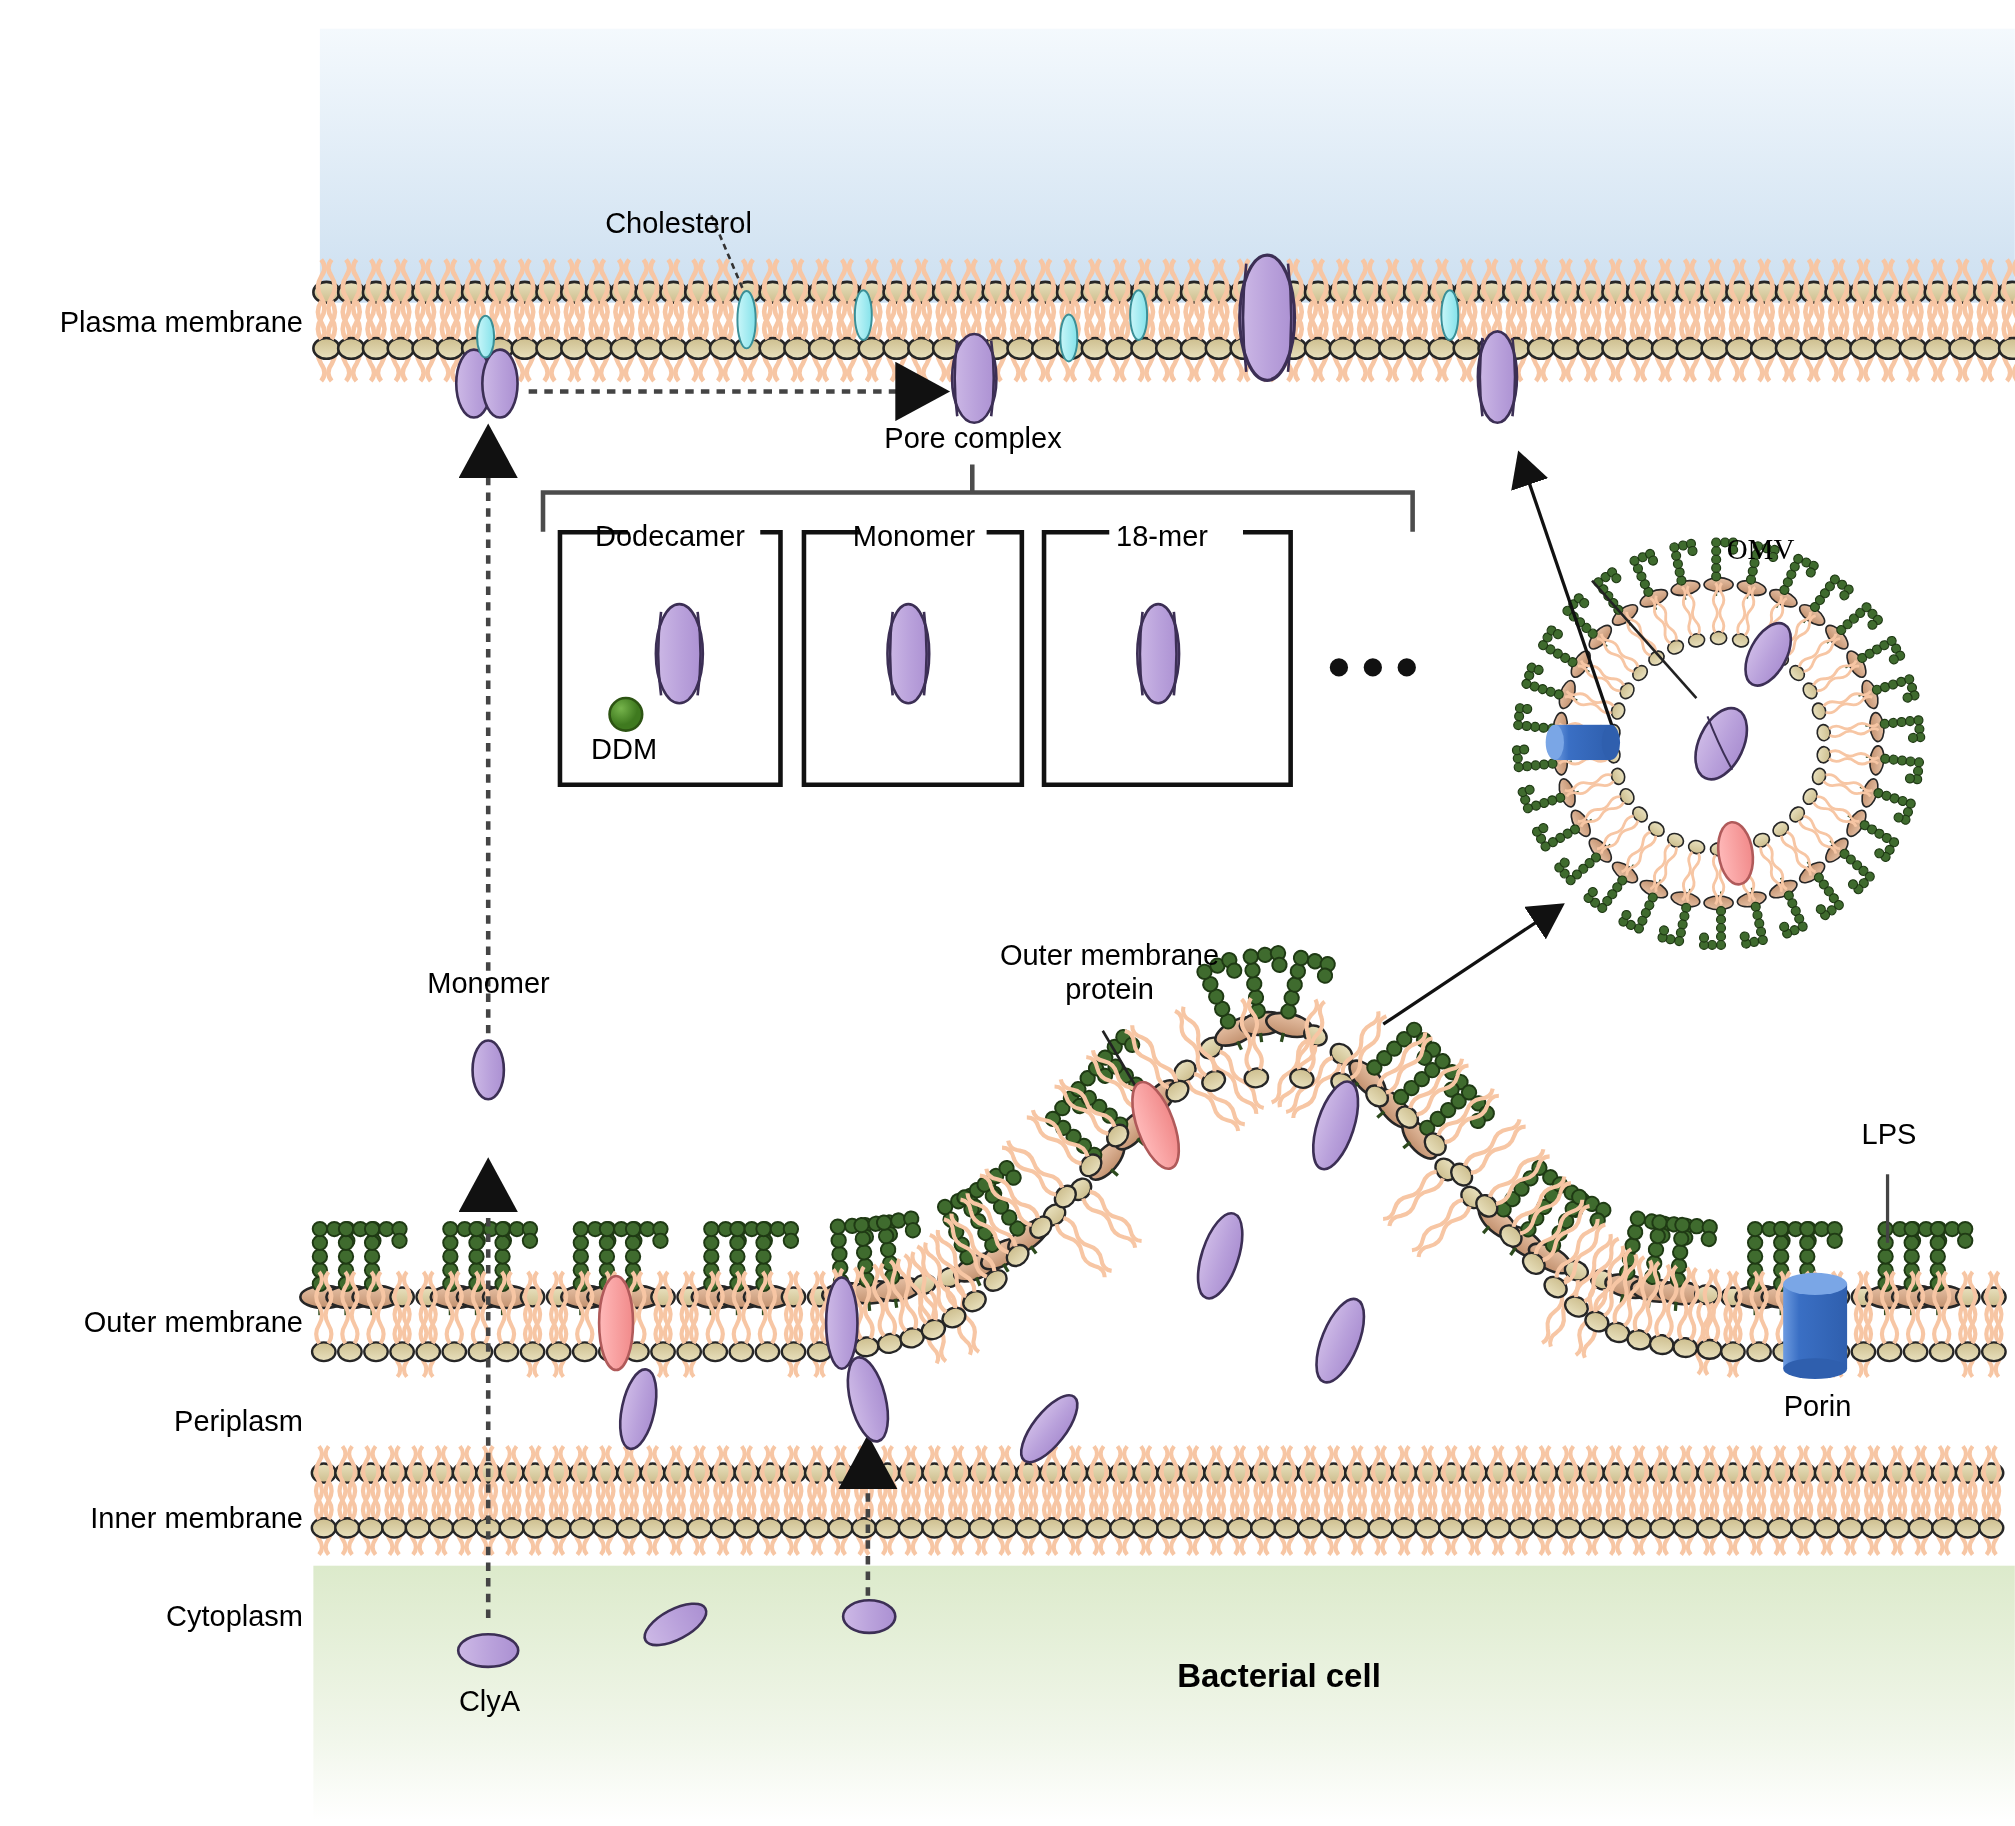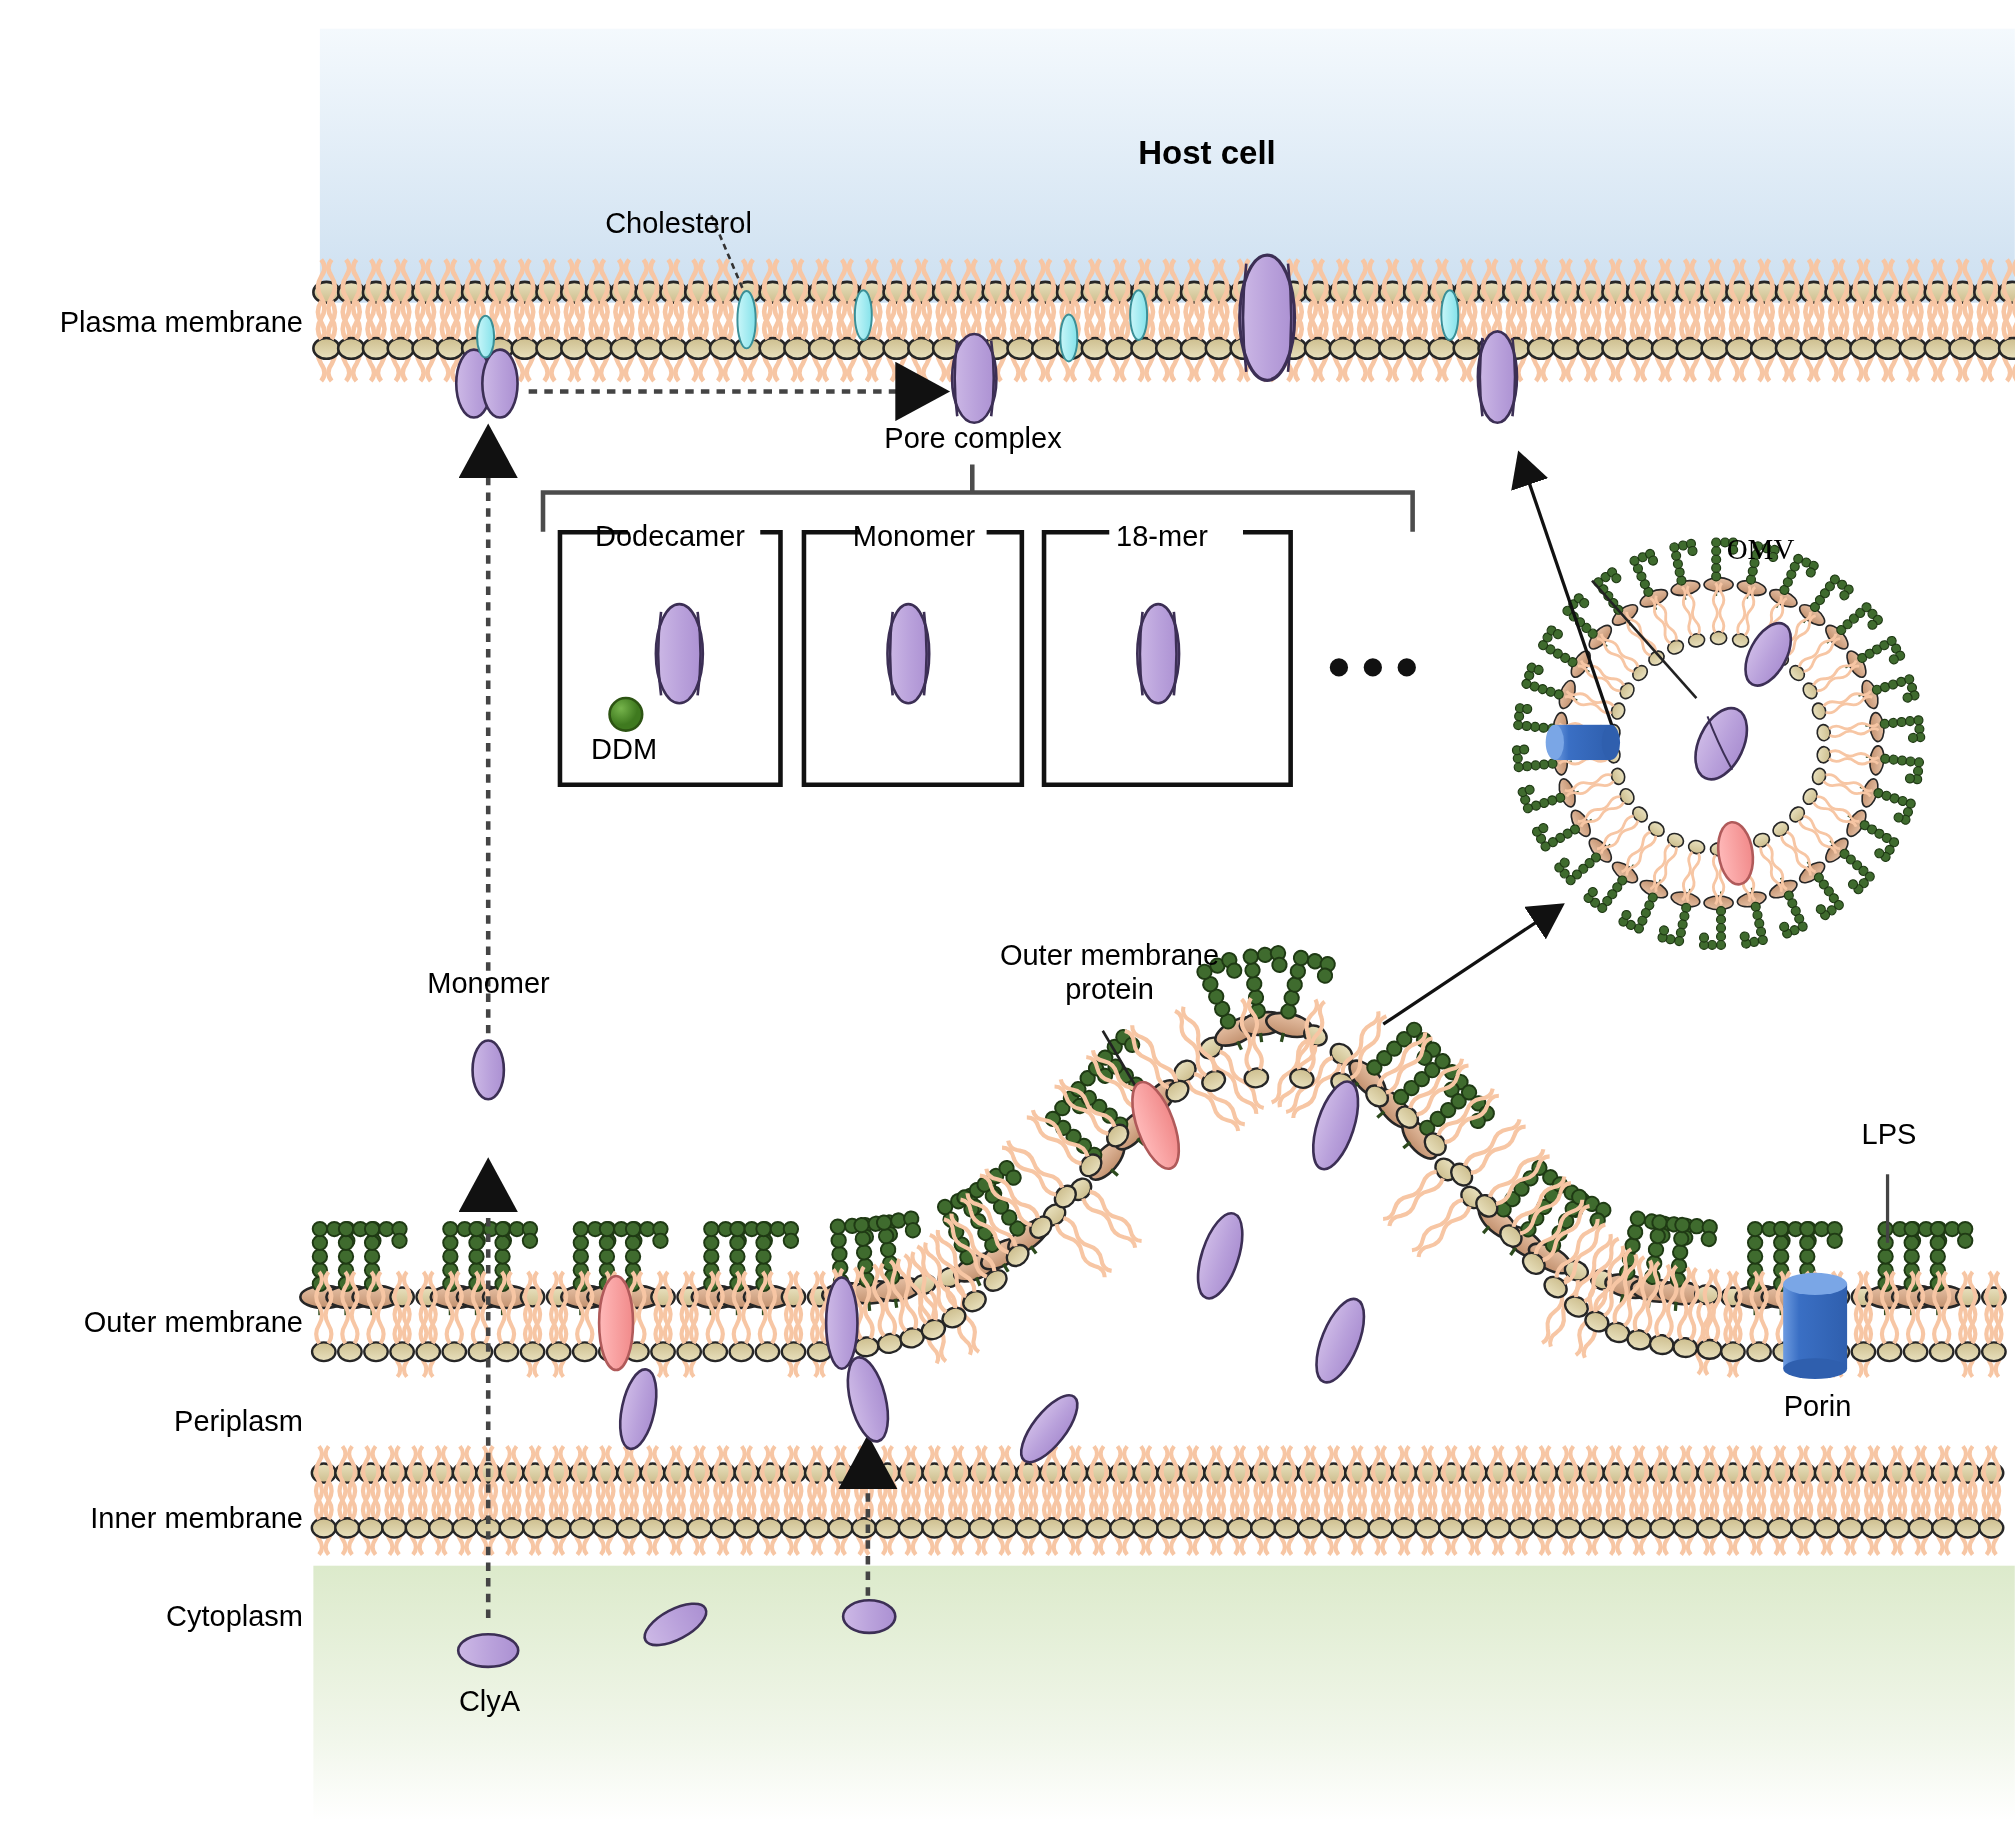--- a/index.html
+++ b/index.html
@@ -712,21 +712,20 @@
     <circle cx="2052" cy="1023" r="14"></circle>
     <circle cx="2104" cy="1023" r="14"></circle>
     <circle cx="2156" cy="1023" r="14"></circle>
   </g>
 </svg>
 
 <div class="lbl reg r" style="left:13px;top:305px;width:290px;">Plasma membrane</div>
 
 <div class="lbl reg c" style="left:548px;top:175px;width:261px;margin-top:31px;">Cholesterol</div>
 
-<div class="lbl big c" style="left:946px;top:134px;width:522px;">Host cell</div>
 
 <div class="lbl reg c" style="left:777px;top:421px;width:392px;">Pore complex</div>
 
 <div class="lbl reg c" style="left:572px;top:519px;width:196px;">Dodecamer</div>
 <div class="lbl reg c" style="left:816px;top:519px;width:196px;">Monomer</div>
 <div class="lbl reg c" style="left:1064px;top:519px;width:196px;">18-mer</div>
 <div class="lbl reg" style="left:591px;top:732px;">DDM</div>
 
 
 <div class="lbl reg c" style="left:358px;top:966px;width:261px;">Monomer</div>
@@ -740,15 +739,16 @@
 
 <div class="lbl reg r" style="left:13px;top:1305px;width:290px;">Outer membrane</div>
 <div class="lbl reg r" style="left:13px;top:1404px;width:290px;">Periplasm</div>
 <div class="lbl reg r" style="left:13px;top:1501px;width:290px;">Inner membrane</div>
 <div class="lbl reg r" style="left:13px;top:1599px;width:290px;">Cytoplasm</div>
 
 <div class="lbl reg c" style="left:1723px;top:1389px;width:189px;">Porin</div>
 
 <div class="lbl reg c" style="left:398px;top:1684px;width:183px;">ClyA</div>
 
+<div class="lbl big c" style="left:1018px;top:1657px;width:522px;">Bacterial cell</div>
 
 </div>
 
 
 </body></html>

